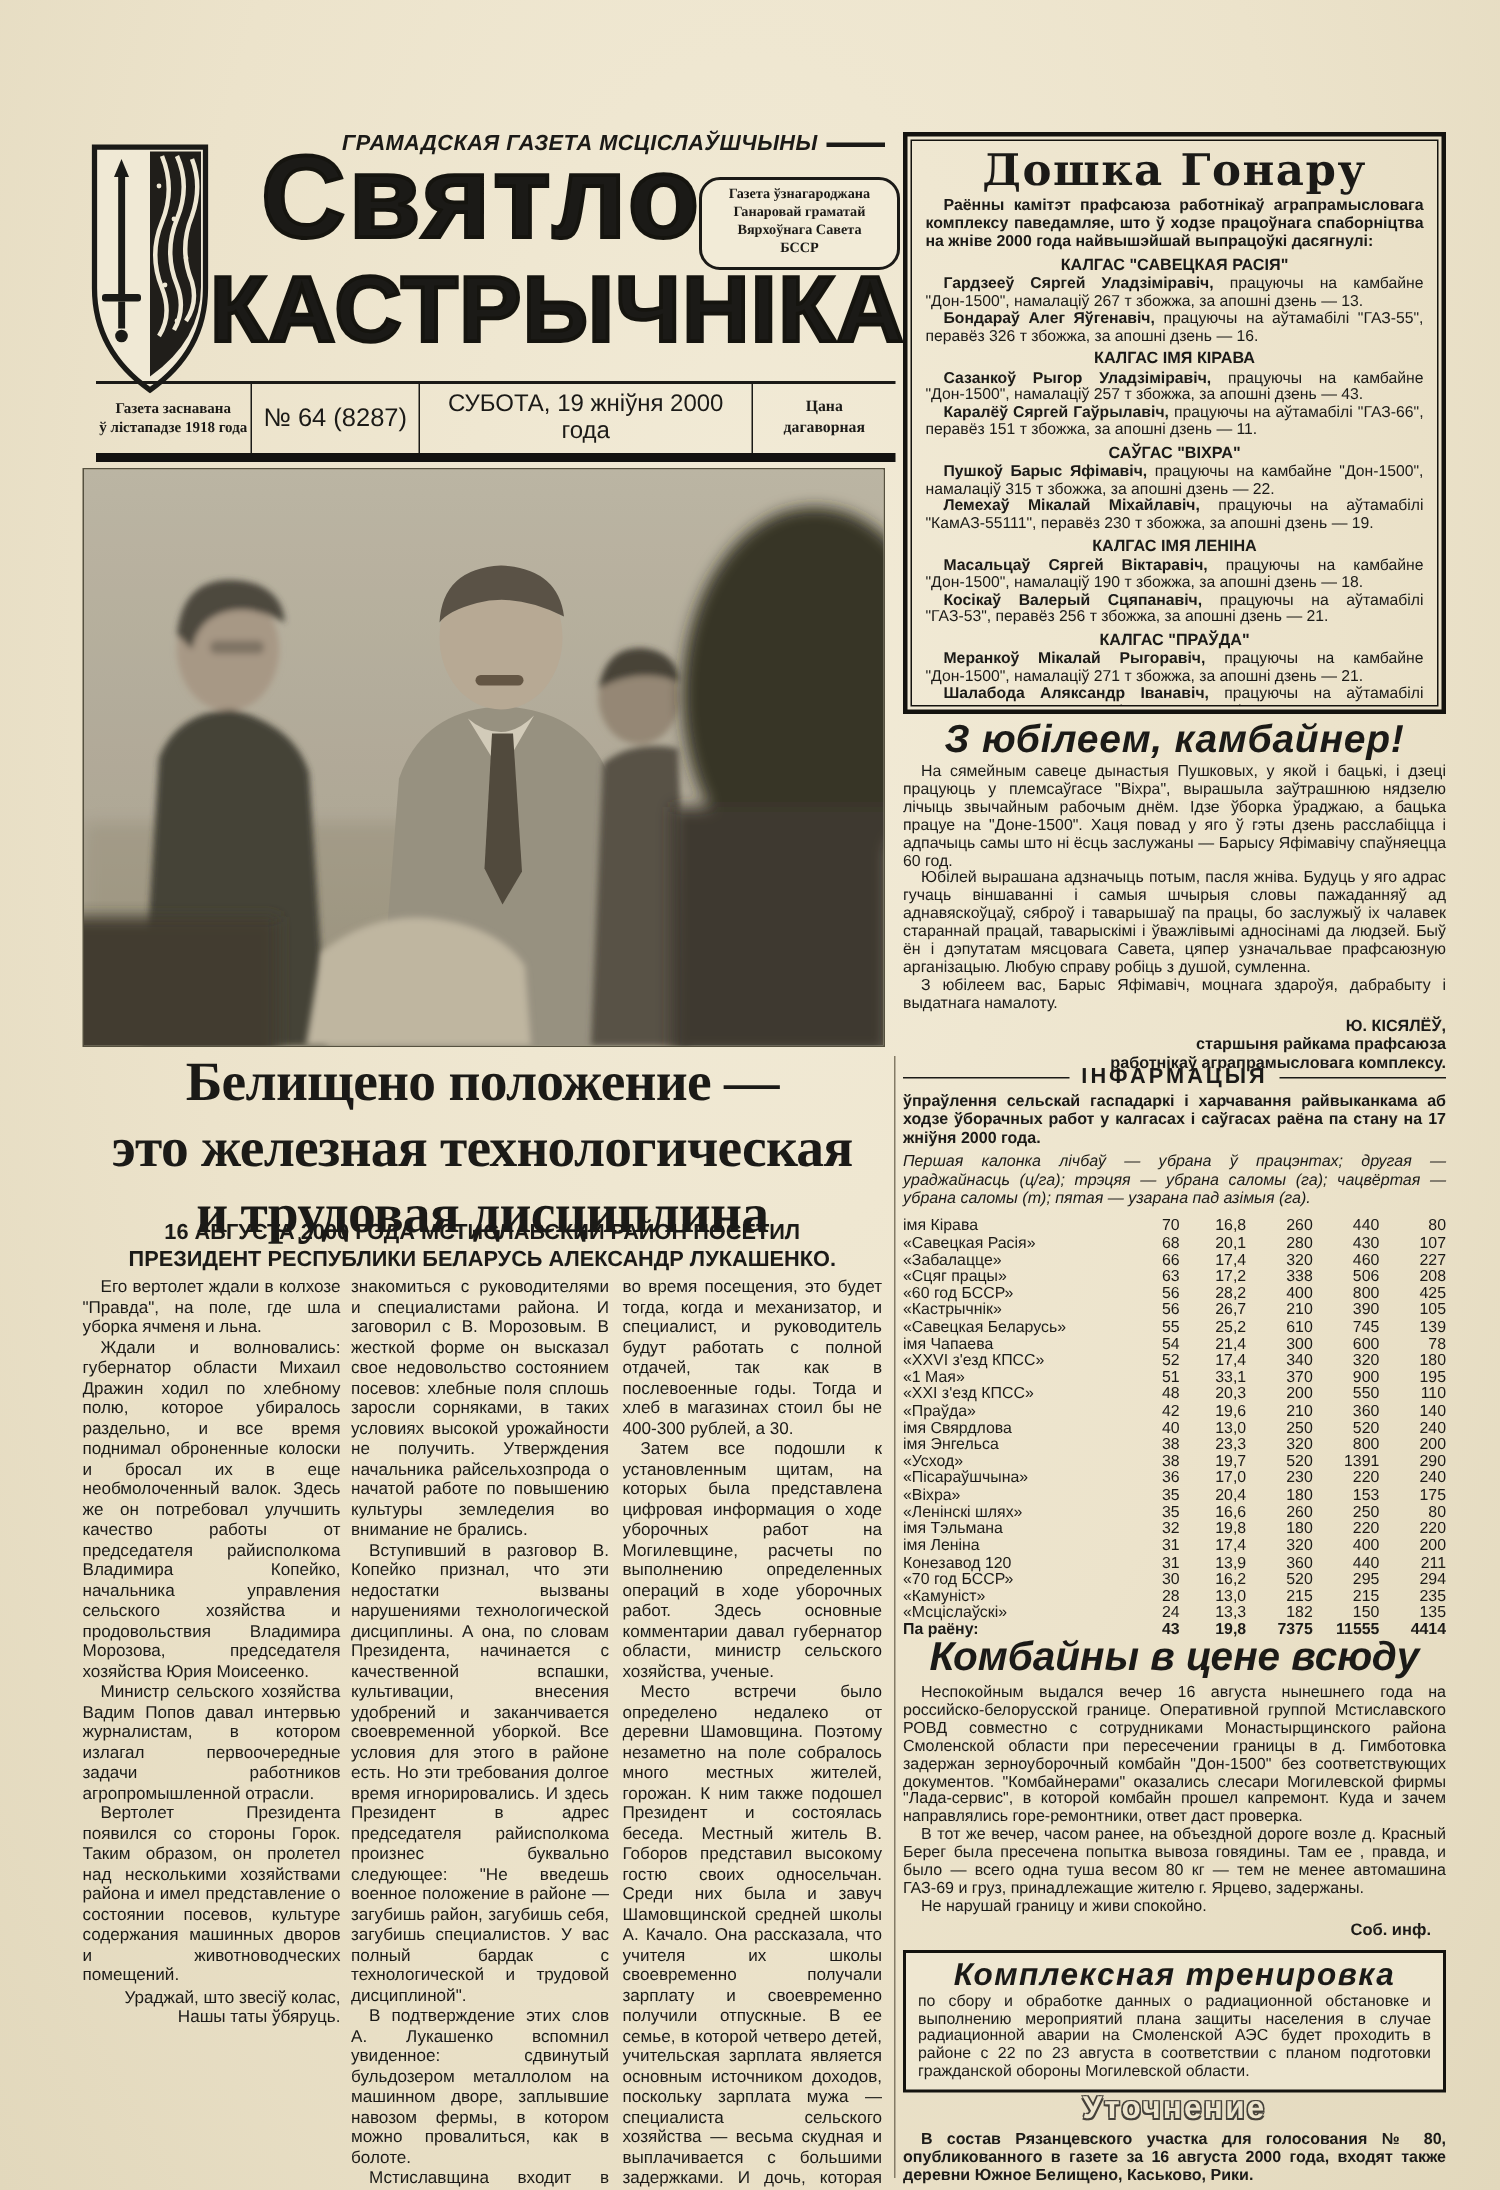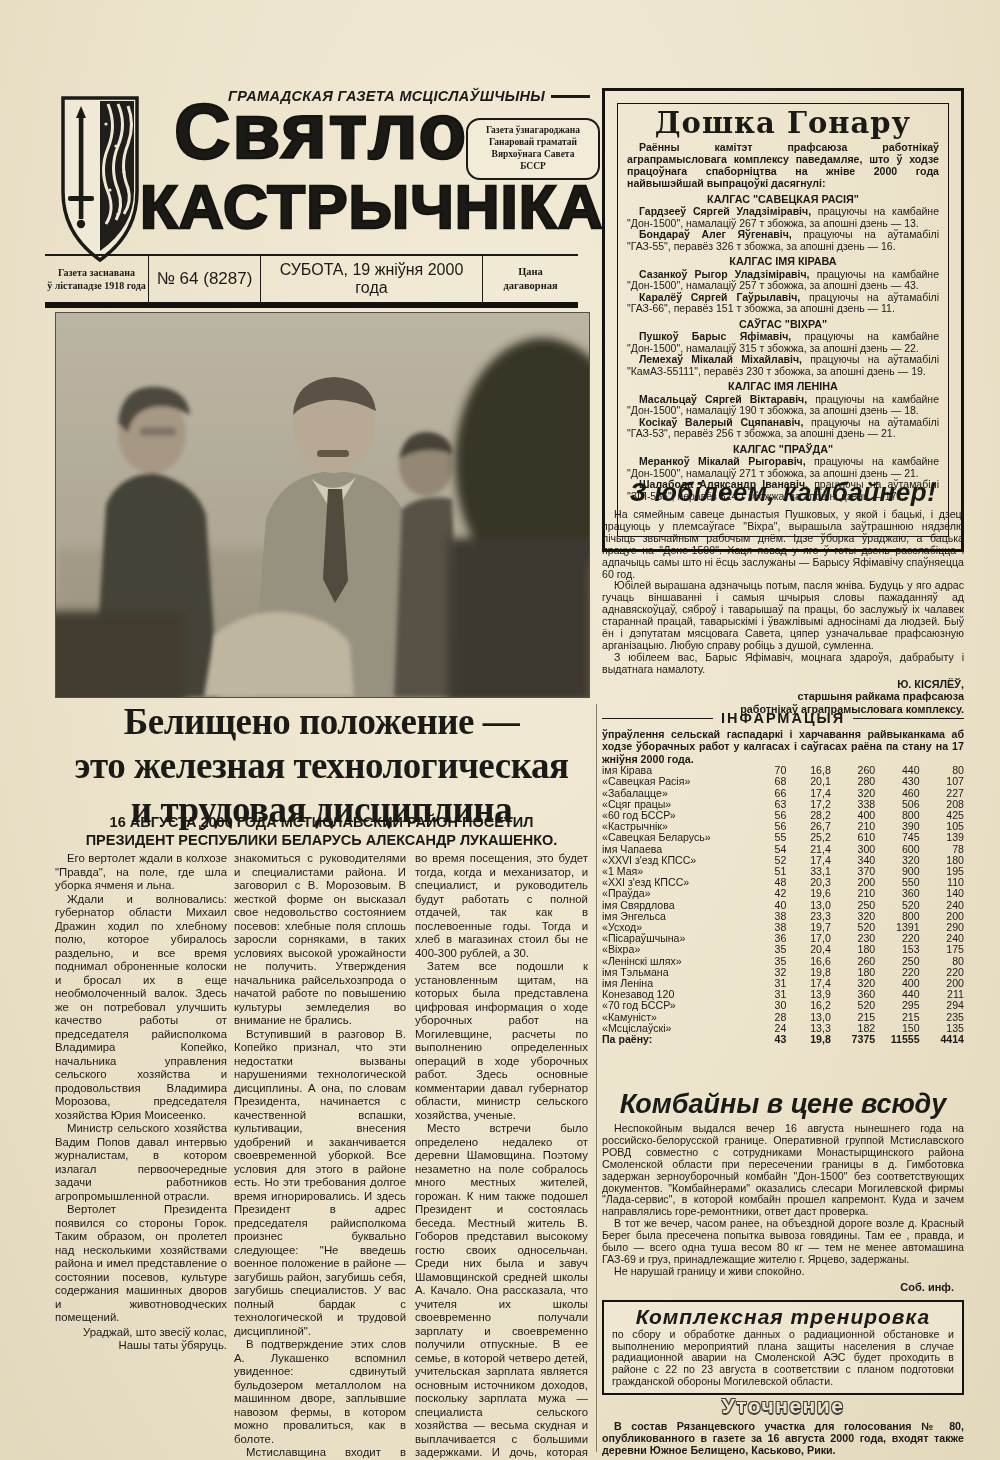--- a/index.html
+++ b/index.html
@@ -11,21 +11,21 @@
     font-style:italic;font-weight:bold;font-size:14.5px;letter-spacing:.3px;}
   .tagline-rule{flex:1;height:0;border-top:3px solid #1b1a17;}
   .logo{position:absolute;left:58px;top:94px;width:84px;height:172px;}
   .title1{position:absolute;left:174px;top:92px;font-weight:bold;font-size:78px;line-height:1;
     -webkit-text-stroke:2.5px #15140f;letter-spacing:2px;}
   .title2{position:absolute;left:140px;top:176px;font-weight:bold;font-size:62px;line-height:1;
     -webkit-text-stroke:2.5px #15140f;letter-spacing:1px;}
   .award-box{position:absolute;left:466px;top:118px;width:124px;border:2px solid #1b1a17;border-radius:14px;
     padding:5px 3px;text-align:center;font-family:"Liberation Serif",serif;font-weight:bold;
     font-size:9.5px;line-height:1.25;background:rgba(242,235,215,.9);}
-  .info-bar{position:absolute;left:45px;top:254px;width:533px;display:flex;
+  .info-bar{position:absolute;left:64px;top:254px;width:533px;display:flex;
     border-top:2px solid #1b1a17;border-bottom:6px solid #131210;background:transparent;}
   .info-cell{display:flex;flex-direction:column;justify-content:center;text-align:center;
     padding:5px 2px;border-right:1.5px solid #1b1a17;box-sizing:border-box;}
   .info-cell:last-child{border-right:none;}
   .c-founded{width:104px;font-family:"Liberation Serif",serif;font-weight:bold;font-size:10px;line-height:1.35;}
   .c-issue{width:112px;font-size:17px;}
   .c-date{width:222px;font-size:16px;}
   .c-price{flex:1;font-family:"Liberation Serif",serif;font-weight:bold;font-size:10.5px;line-height:1.35;}
   
   .photo-box{position:absolute;left:55px;top:312px;width:533px;height:384px;border:1px solid #55503f;box-sizing:content-box;}
@@ -36,22 +36,22 @@
     font-weight:bold;font-size:14.5px;line-height:17.5px;}
   .bodycol{position:absolute;top:852px;width:172px;height:606px;font-size:11.4px;line-height:13.5px;
     text-align:justify;overflow:hidden;}
   #col-0{left:55px;} #col-1{left:234px;} #col-2{left:415px;width:173px;}
   .body-p{margin:0;text-indent:12px;}
   .noind{text-indent:0;}
   .verse{margin:1px 0;}
   .verse-line{text-align:right;white-space:nowrap;}
   .vrule{position:absolute;left:596px;top:704px;width:1px;height:748px;background:#837b66;}
   
-  .honor-box{position:absolute;left:602px;top:88px;width:362px;height:464px;border:3px solid #14130f;
-    padding:12px;box-sizing:border-box;}
+  .honor-box{position:absolute;left:602px;top:88px;width:362px;height:388px;border:3px solid #14130f;
+    padding:2px;box-sizing:border-box;}
   .honor-inner{border:1px solid #14130f;height:100%;box-sizing:border-box;padding:3px 9px;overflow:hidden;}
   .hb-title{margin:0;text-align:center;font-family:"DejaVu Serif",serif;font-weight:bold;
     font-size:29px;line-height:33px;letter-spacing:1px;}
   .hb-intro{margin:2px 0 3px;font-weight:bold;font-size:10.6px;line-height:11.9px;text-align:justify;text-indent:12px;}
   .hb-farm{margin:4px 0 1px;text-align:center;font-weight:bold;font-size:10.8px;line-height:11.5px;}
   .hb-entry{margin:0;font-size:10.5px;line-height:11.5px;text-align:justify;text-indent:12px;}
   
   .jubilee{position:absolute;left:602px;top:478px;width:362px;}
   .jb-title{margin:0 0 3px;text-align:center;font-style:italic;font-weight:bold;font-size:26px;line-height:28px;letter-spacing:.5px;}
   .jb-p{margin:0;font-size:10.6px;line-height:11.9px;text-align:justify;text-indent:12px;}
@@ -261,20 +261,21 @@
     </div>
   </section>
 
   <section class="inform">
     <div class="inf-header">
       <span class="inf-rule"></span>
       <h3 class="inf-title">ІНФАРМАЦЫЯ</h3>
       <span class="inf-rule"></span>
     </div>
     <p class="inf-intro">ўпраўлення сельскай гаспадаркі і харчавання райвыканкама аб ходзе ўборачных работ у калгасах і саўгасах раёна па стану на 17 жніўня 2000 года.</p>
+    <p class="inf-legend">Першая калонка лічбаў — убрана ў працэнтах; другая — ураджайнасць (ц/га); трэцяя — убрана саломы (га); чацвёртая — убрана саломы (т); пятая — узарана пад азімыя (га).</p>
     <div id="inform-rows">
         <div class="inf-row">
           <span class="inf-name">імя Кірава</span>
           <span class="inf-num">70</span>
           <span class="inf-num">16,8</span>
           <span class="inf-num">260</span>
           <span class="inf-num">440</span>
           <span class="inf-num">80</span>
         </div>
         <div class="inf-row">

